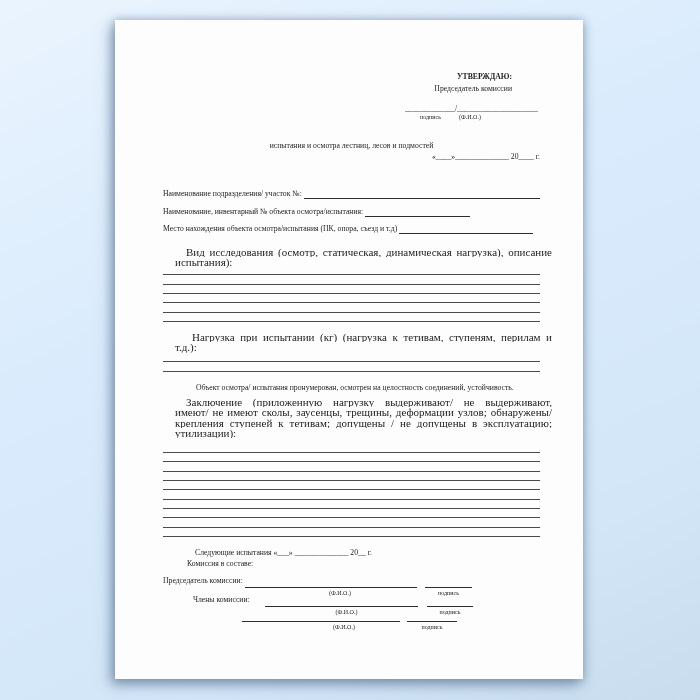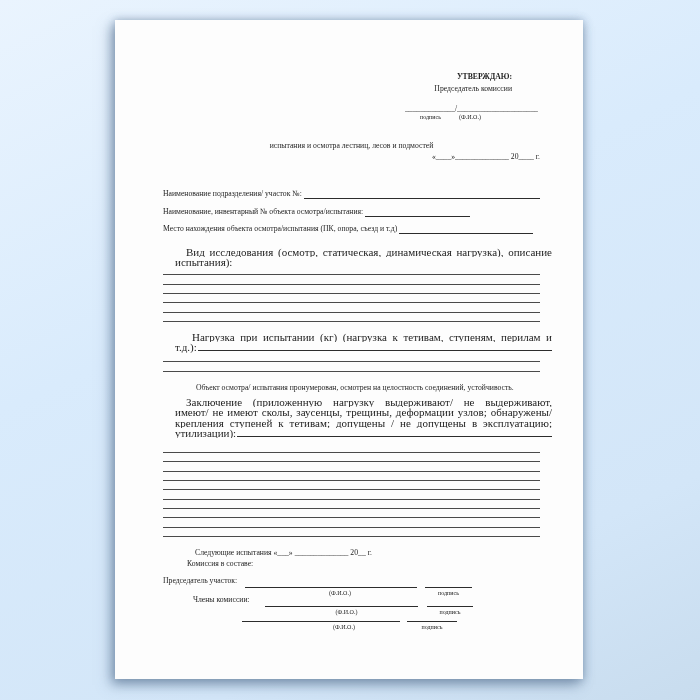--- a/index.html
+++ b/index.html
@@ -20,21 +20,21 @@
   .blk{left:48px;width:377px;}
   .center{text-align:center;}
   .right{text-align:right;}
   .approve{line-height:12px;font-size:7.7px;text-align:right;}
   .lbl{font-size:6px;line-height:7px;color:#222;}
   .para{left:60px;width:377px;font-size:11px;line-height:10.3px;}
   .pline{position:relative;height:10.3px;overflow:hidden;}
   .jall{text-align:justify;text-align-last:justify;}
   .ind1{text-indent:11px;}
   .ind2{text-indent:17px;}
-  .fillrow{display:flex;}
+  .fillrow{display:flex;flex-direction:column;}
   .fillrow span{position:relative;white-space:nowrap;}
   .fill{position:relative;flex:1;border-bottom:1px solid #2c2c2c;margin-bottom:1.6px;margin-left:1px;}
   .frow{left:48px;width:377px;height:13px;display:flex;font-size:7.7px;line-height:12px;}
   .frow .flabel{position:relative;white-space:nowrap;}
   .frow .fline{position:relative;flex:1;border-bottom:1px solid #2c2c2c;margin-bottom:2px;margin-left:2px;}
   .sp69{margin-right:69px;} .sp70{margin-right:70px;} .sp7{margin-right:7px;}
   .ruled{left:48px;width:377px;--lh:9.35px;}
   .ruled .rline{position:relative;height:var(--lh);border-bottom:1.2px solid #4a4a4a;}
   .sline{height:0;border-top:1px solid #2c2c2c;}
   .slbl{font-size:6px;line-height:7px;text-align:center;color:#222;}
@@ -113,21 +113,21 @@
       <div class="rline"></div>
       <div class="rline"></div>
       <div class="rline"></div>
       <div class="rline"></div>
       <div class="rline"></div>
     </div>
 
   <div class="t blk" style="top:528px;padding-left:32px;">Следующие испытания  «___» ______________ 20__ г.</div>
   <div class="t blk" style="top:539px;margin-left:24px;">Комиссия в составе:</div>
 
-  <div class="t" style="left:48px;top:556px;">Председатель участок:</div>
+  <div class="t" style="left:48px;top:556px;">Председатель комиссии:</div>
   <div class="sline" style="left:130px;top:567px;width:172px;"></div>
   <div class="sline" style="left:310px;top:567px;width:47px;"></div>
   <div class="slbl" style="left:145px;top:569.5px;width:160px;">(Ф.И.О.)</div>
   <div class="slbl" style="left:310px;top:569.5px;width:47px;">подпись</div>
 
   <div class="t" style="left:78px;top:575px;">Члены комиссии:</div>
   <div class="sline" style="left:150px;top:586px;width:153px;"></div>
   <div class="sline" style="left:312px;top:586px;width:46px;"></div>
   <div class="slbl" style="left:155px;top:588.5px;width:153px;">(Ф.И.О.)</div>
   <div class="slbl" style="left:312px;top:588.5px;width:46px;">подпись</div>

